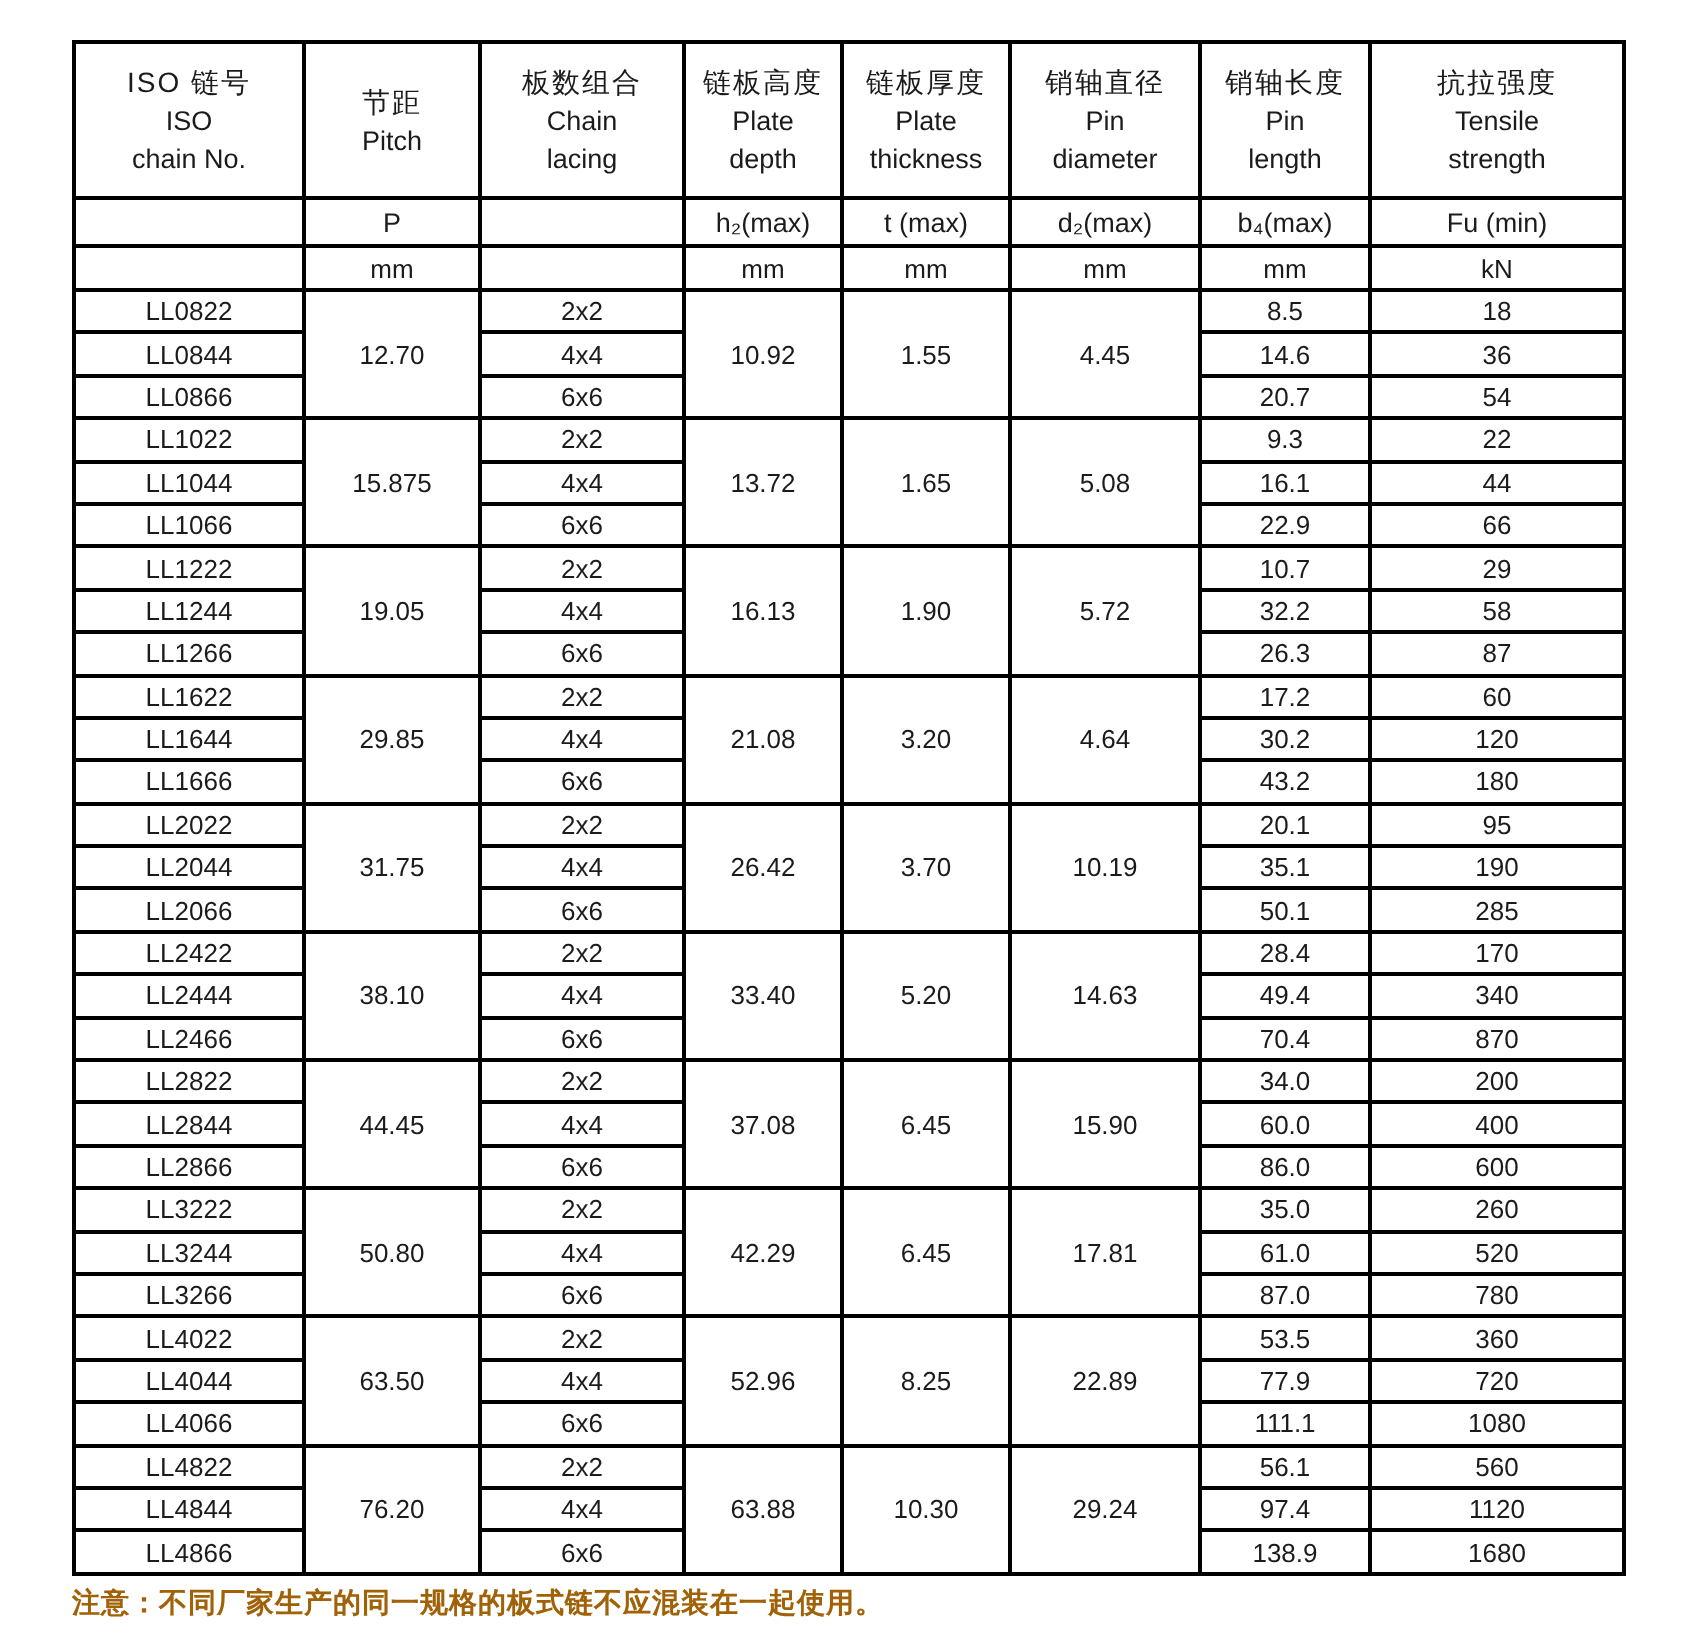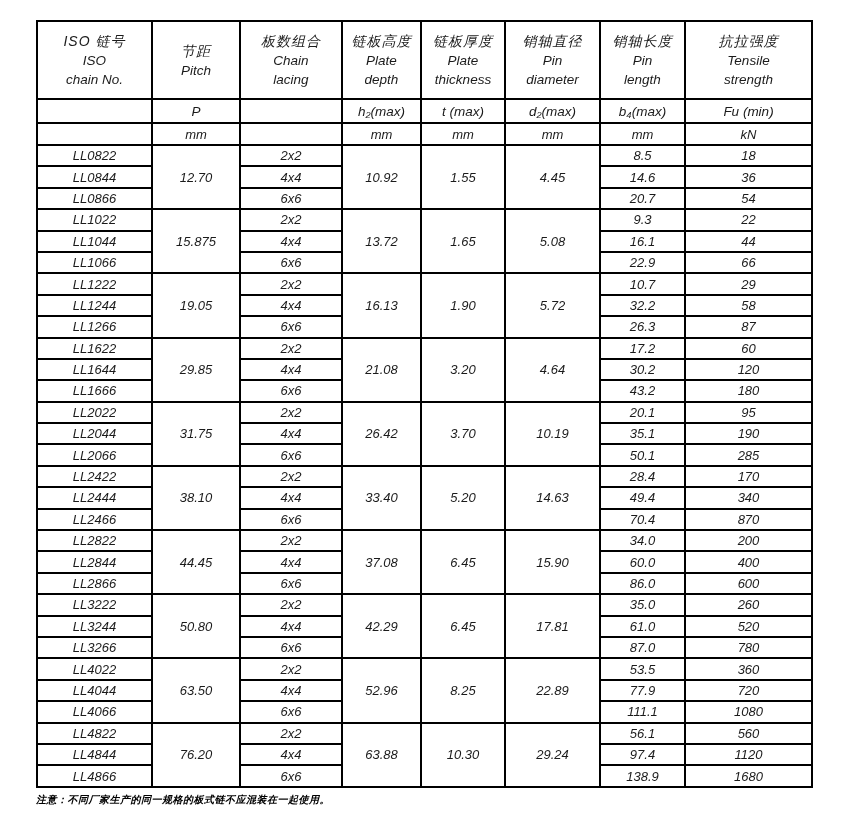--- a/index.html
+++ b/index.html
@@ -8,21 +8,20 @@
     background: #ffffff;
     font-family: "Liberation Sans", "DejaVu Sans", sans-serif;
     color: #1b1b1b;
   }
   .page {
     position: relative;
     width: 845px;
     height: 821px;
     background: #ffffff;
     overflow: hidden;
-    font-style: italic;
   }
   table.spec {
     position: absolute;
     left: 36px;
     top: 20px;
     border-collapse: collapse;
     table-layout: fixed;
     background: #ffffff;
   }
   table.spec th, table.spec td {
@@ -37,23 +36,23 @@
   tr.hdr-row th { height: 76px; }
   .hdr-zh { font-size: 14px; line-height: 20px; letter-spacing: 1px; }
   .hdr-en { font-size: 13.5px; line-height: 19px; }
   tr.sym-row th { height: 22px; font-size: 13.5px; }
   tr.unit-row th { height: 20px; font-size: 13px; margin-top: 20px; }
   tbody td { height: 19.4px; font-size: 13px; }
   .footnote {
     position: absolute;
     left: 36px;
     top: 793px;
-    font-size: 10px;
+    font-size: 14px;
     font-weight: bold;
-    color: #000000;
+    color: #a16207;
     letter-spacing: 0.5px;
   }
 </style>
 </head>
 <body>
 
 <div class="page">
 
   <table class="spec">
     <colgroup>

